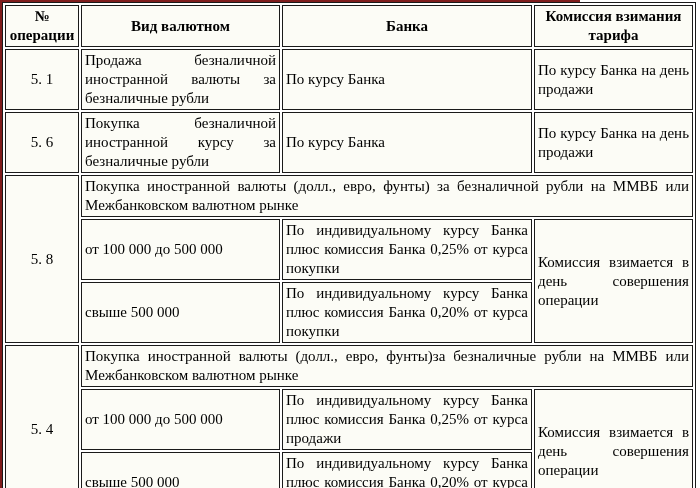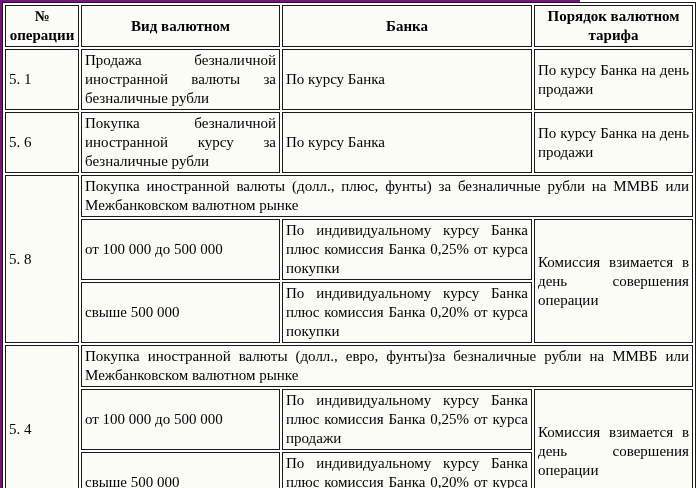--- a/index.html
+++ b/index.html
@@ -7,21 +7,21 @@
     padding: 0;
     background: #ffffff;
     font-family: "Liberation Serif", "DejaVu Serif", serif;
     color: #000000;
   }
   .page {
     width: 580px;
     height: 488px;
     box-sizing: border-box;
     padding: 2px;
-    background: #701a75;
+    background: #7f1d1d;
   }
   table.tariff {
     border-collapse: separate;
     border-spacing: 2px;
     border: 1px solid #1a1a1a;
     table-layout: fixed;
     width: 694px;
     background: #ffffff;
   }
   table.tariff th,
@@ -33,21 +33,21 @@
     padding: 1px 3px;
     vertical-align: middle;
     overflow: hidden;
     word-wrap: break-word;
   }
   table.tariff th {
     font-weight: bold;
     text-align: center;
   }
   td.just { text-align: justify; }
-  td.num  { text-align: left; padding-left: 4px; }
+  td.num  { text-align: center; padding-left: 4px; }
   tr.rh   { height: 40px; }
   tr.rbig { height: 60px; }
   tr.rint { height: 42px; }
   tr.rsub { height: 54px; }
   tr.rsub2{ height: 55px; }
 </style>
 </head>
 <body>
 
 <div class="page">
@@ -57,40 +57,40 @@
       <col style="width:199px">
       <col style="width:250px">
       <col style="width:159px">
     </colgroup>
 
     <tbody>
         <tr class="rh">
       <th>№ операции</th>
       <th>Вид валютном</th>
       <th>Банка</th>
-      <th>Порядок валютном тарифа</th>
+      <th>Комиссия взимания тарифа</th>
     </tr>
 
     <tr class="rbig">
       <td class="num">5. 1</td>
       <td class="just">Продажа безналичной иностранной валюты за безналичные рубли</td>
       <td>По курсу Банка</td>
       <td class="just">По курсу Банка на день продажи</td>
     </tr>
 
     <tr class="rbig">
       <td class="num">5. 6</td>
       <td class="just">Покупка безналичной иностранной курсу за безналичные рубли</td>
       <td>По курсу Банка</td>
       <td class="just">По курсу Банка на день продажи</td>
     </tr>
 
     <tr class="rint">
       <td class="num" rowspan="3">5. 8</td>
-      <td class="just" colspan="3">Покупка иностранной валюты (долл., плюс, фунты) за безналичные рубли на ММВБ или Межбанковском валютном рынке</td>
+      <td class="just" colspan="3">Покупка иностранной валюты (долл., евро, фунты) за безналичной рубли на ММВБ или Межбанковском валютном рынке</td>
     </tr>
     <tr class="rsub">
       <td>от 100 000 до 500 000</td>
       <td class="just">По индивидуальному курсу Банка плюс комиссия Банка 0,25% от курса покупки</td>
       <td class="just" rowspan="2">Комиссия взимается в день совершения операции</td>
     </tr>
     <tr class="rsub">
       <td>свыше 500 000</td>
       <td class="just">По индивидуальному курсу Банка плюс комиссия Банка 0,20% от курса покупки</td>
     </tr>

